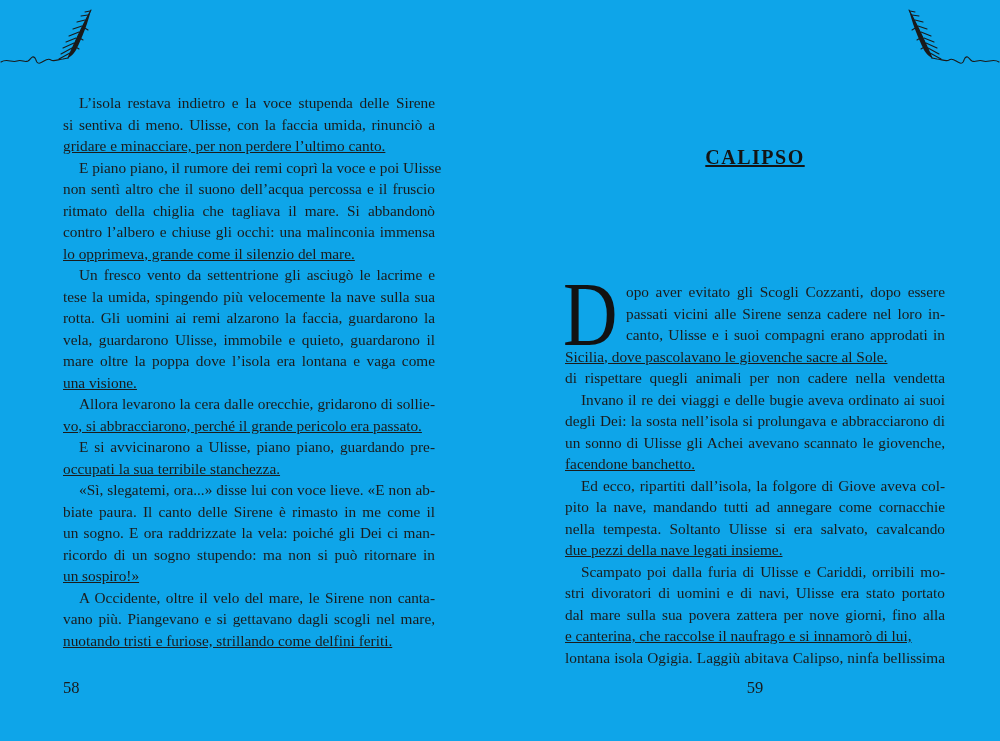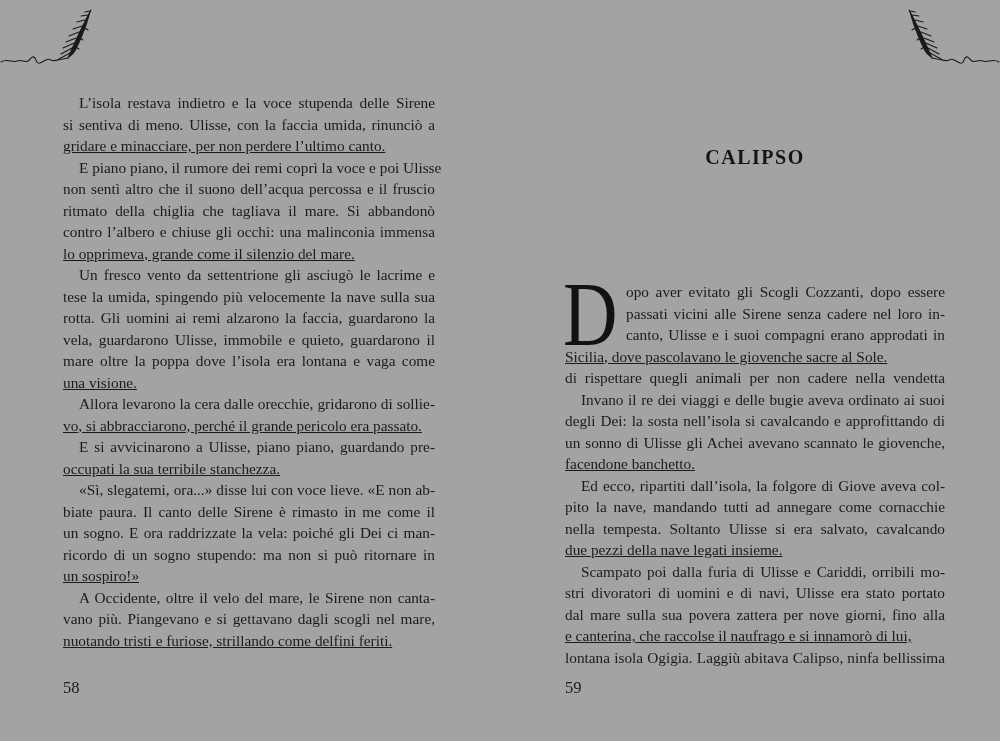--- a/index.html
+++ b/index.html
@@ -8,21 +8,21 @@
     background: #ffffff;
   }
   body {
     width: 1000px;
     height: 741px;
     position: relative;
     overflow: hidden;
     font-family: "Liberation Serif", serif;
     color: #1b1b1b;
   }
-  .spread { position: absolute; inset: 0; background: #a3a3a3; }
+  .spread { position: absolute; inset: 0; background: #0ea5e9; }
 
   
   .quill { position: absolute; top: 4px; }
   .quill-left  { left: 0; }
   .quill-right { left: 890px; transform: scaleX(-1); }
 
   
   .page-left-text {
     position: absolute;
     left: 63px;
@@ -33,20 +33,21 @@
   .chapter-title {
     position: absolute;
     top: 146px;
     left: 0;
     width: 100%;
     text-align: center;
     font-size: 20px;
     font-weight: 700;
     letter-spacing: 1.5px;
     color: #141414;
+    text-decoration: underline;
   }
   .page-right-text { position: absolute; top: 281px; left: 0; width: 380px; }
 
   .para { margin: 0; }
   .line {
     height: 21.5px;
     line-height: 21.5px;
     font-size: 15.3px;
     white-space: nowrap;
     text-align: justify;
@@ -75,21 +76,21 @@
     color: #121212;
   }
 
   .page-number {
     position: absolute;
     top: 678px;
     font-size: 16.5px;
     color: #1b1b1b;
   }
   .page-number-left { left: 63px; text-align: center; }
-  .page-number-right { left: 565px; width: 380px; text-align: left; }
+  .page-number-right { left: 565px; width: 380px; text-align: center; }
 </style>
 </head>
 <body>
 
 <div class="spread">
 
   <svg class="quill quill-left" width="110" height="66" viewBox="0 0 110 66">
     <g stroke="#1a1a1a" fill="none" stroke-width="1.1" stroke-linecap="round">
       <path d="M1,58 C7,54 12,59 17,57 C22,55 24,59 28,57 C31,55 32,51 35,54 C37,57 36,60 40,59 C44,58 47,53 51,56 C54,58 59,55 63,55 L68,54"></path>
       <path d="M68,54 C73,43 80,26 91,6"></path>
@@ -180,21 +181,21 @@
             <span class="dropcap-inner">D</span>
           </span>
           <div class="line">opo aver evitato gli Scogli Cozzanti, dopo essere</div>
           <div class="line">passati vicini alle Sirene senza cadere nel loro in-</div>
           <div class="line">canto, Ulisse e i suoi compagni erano approdati in</div>
           <div class="line line-last">Sicilia, dove pascolavano le giovenche sacre al Sole.</div>
         </div>
         <div class="para">
           <div class="line">di rispettare quegli animali per non cadere nella vendetta</div>
           <div class="line indent">Invano il re dei viaggi e delle bugie aveva ordinato ai suoi</div>
-          <div class="line">degli Dei: la sosta nell’isola si cavalcando e approfittando di</div>
+          <div class="line">degli Dei: la sosta nell’isola si prolungava e abbracciarono di</div>
           <div class="line">un sonno di Ulisse gli Achei avevano scannato le giovenche,</div>
           <div class="line line-last">facendone banchetto.</div>
         </div>
         <div class="para">
           <div class="line indent">Ed ecco, ripartiti dall’isola, la folgore di Giove aveva col-</div>
           <div class="line">pito la nave, mandando tutti ad annegare come cornacchie</div>
           <div class="line">nella tempesta. Soltanto Ulisse si era salvato, cavalcando</div>
           <div class="line line-last">due pezzi della nave legati insieme.</div>
         </div>
         <div class="para">

